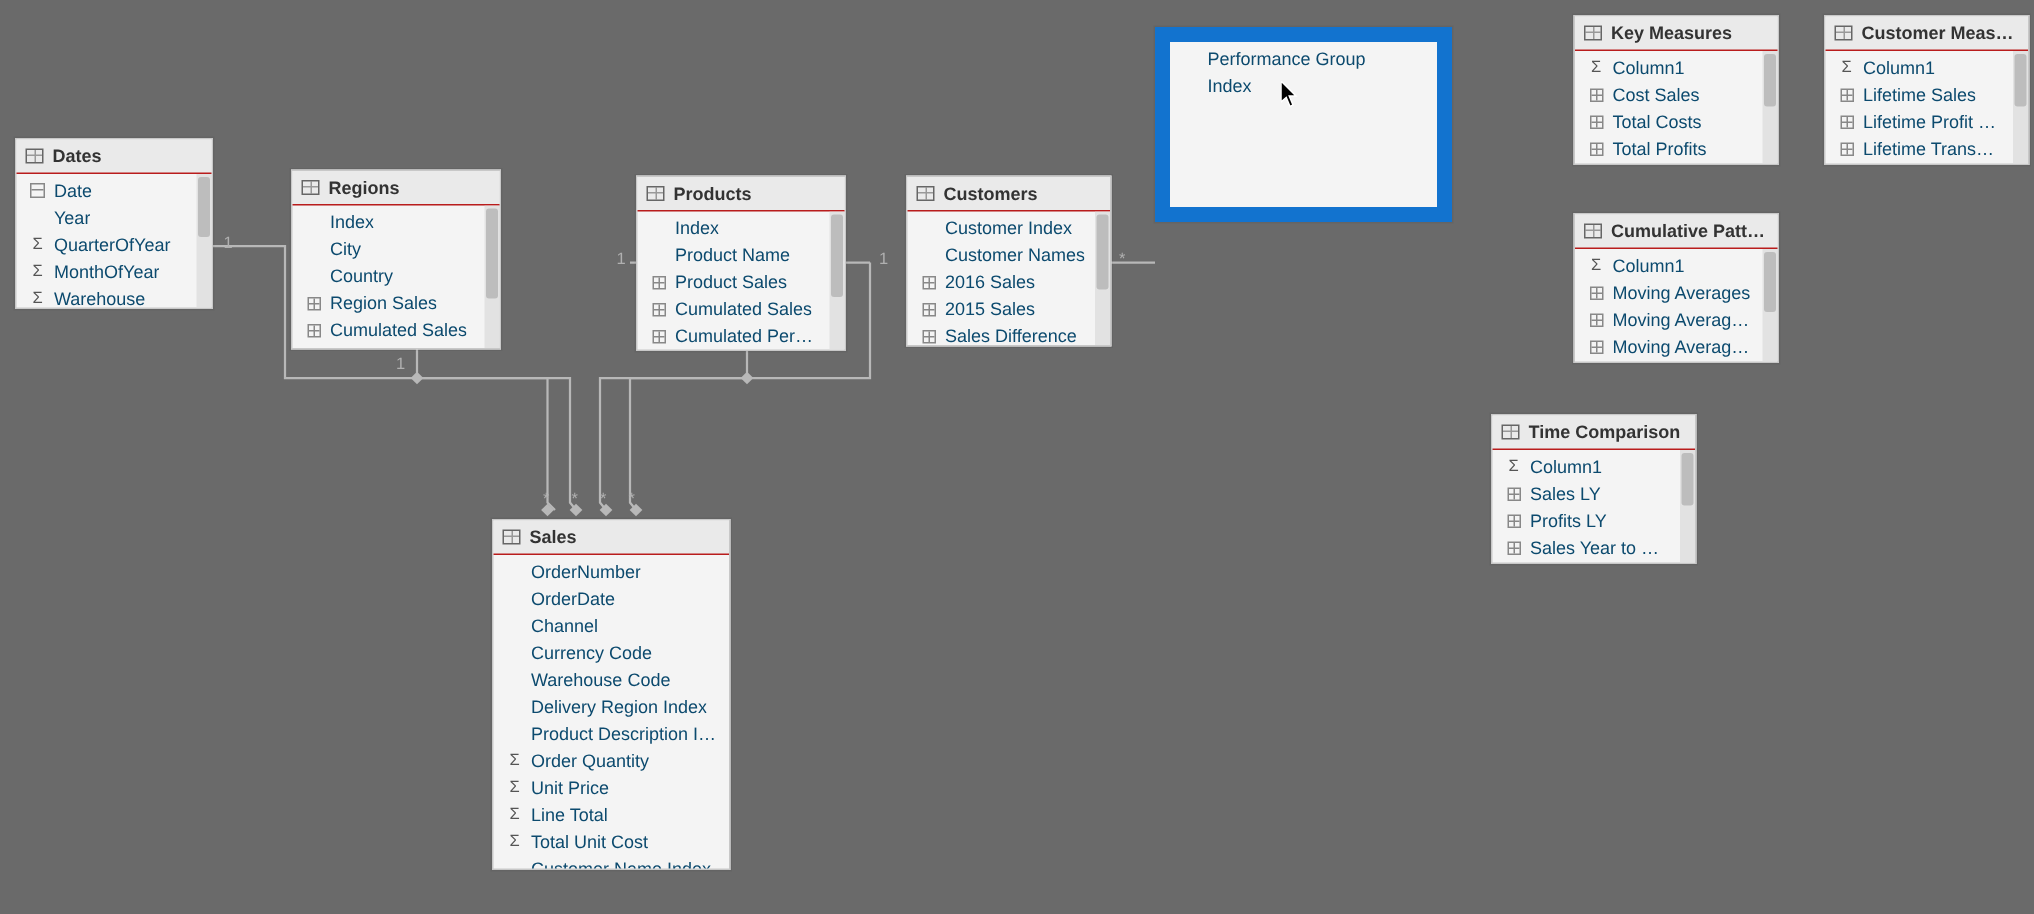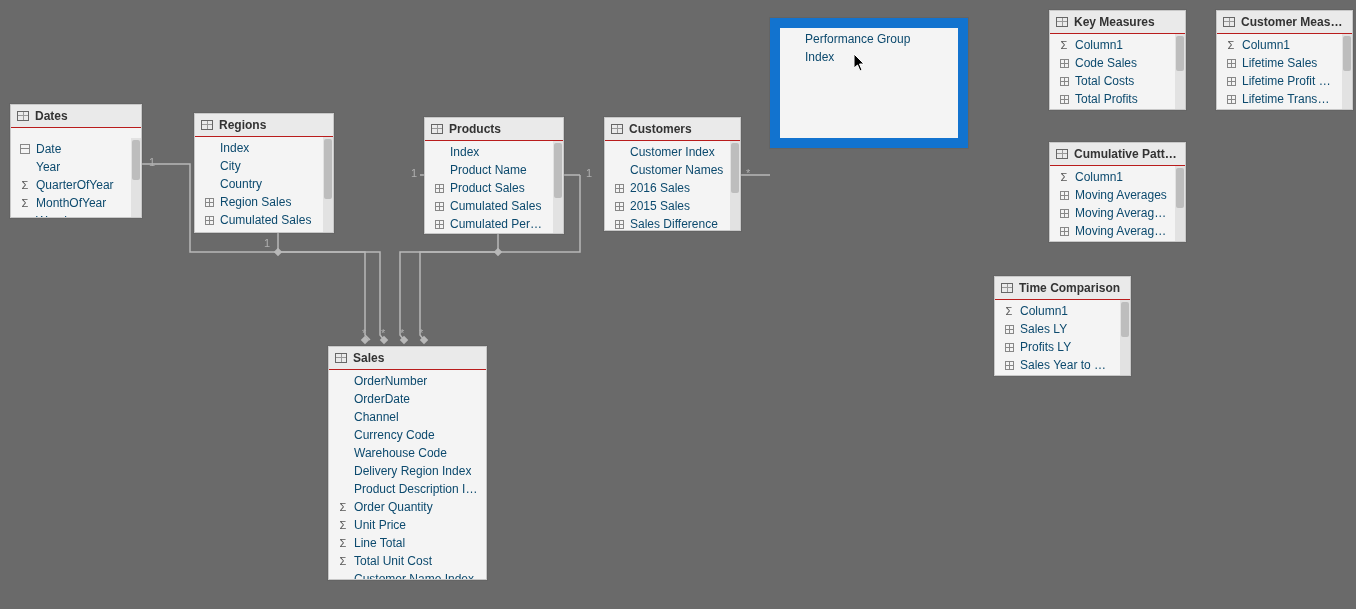--- a/index.html
+++ b/index.html
@@ -180,21 +180,21 @@
   <span class="rel-label" style="left:264px; top:237px;">1</span>
   <span class="rel-label" style="left:411px; top:167px;">1</span>
   <span class="rel-label" style="left:586px; top:167px;">1</span>
   <span class="rel-label" style="left:746px; top:167px;">*</span>
   <span class="rel-label" style="left:783px; top:69px;">1</span>
   <span class="rel-label" style="left:362px; top:327px;">*</span>
   <span class="rel-label" style="left:381px; top:327px;">*</span>
   <span class="rel-label" style="left:400px; top:327px;">*</span>
   <span class="rel-label" style="left:419px; top:327px;">*</span>
 
-  <div class="tbl" style="left:10px; top:104px; width:130px; height:112px;gap:10px;">
+  <div class="tbl" style="left:10px; top:92px; width:130px; height:112px;">
     <div class="tbl-header">
       <span class="i-table-hdr"></span>
       <span class="title">Dates</span>
     </div>
     <div class="tbl-body">
       <div class="fields">
         <div class="field-row">
             <span class="ico i-date"></span>
             <span class="lbl">Date</span>
           </div>
@@ -412,21 +412,21 @@
       <span class="title">Key Measures</span>
     </div>
     <div class="tbl-body">
       <div class="fields">
         <div class="field-row">
             <span class="ico i-sigma"></span>
             <span class="lbl">Column1</span>
           </div>
         <div class="field-row">
             <span class="ico i-measure"></span>
-            <span class="lbl">Code Sales</span>
+            <span class="lbl">Cost Sales</span>
           </div>
         <div class="field-row">
             <span class="ico i-measure"></span>
             <span class="lbl">Total Costs</span>
           </div>
         <div class="field-row">
             <span class="ico i-measure"></span>
             <span class="lbl">Total Profits</span>
           </div>
         <div class="field-row"></div>

